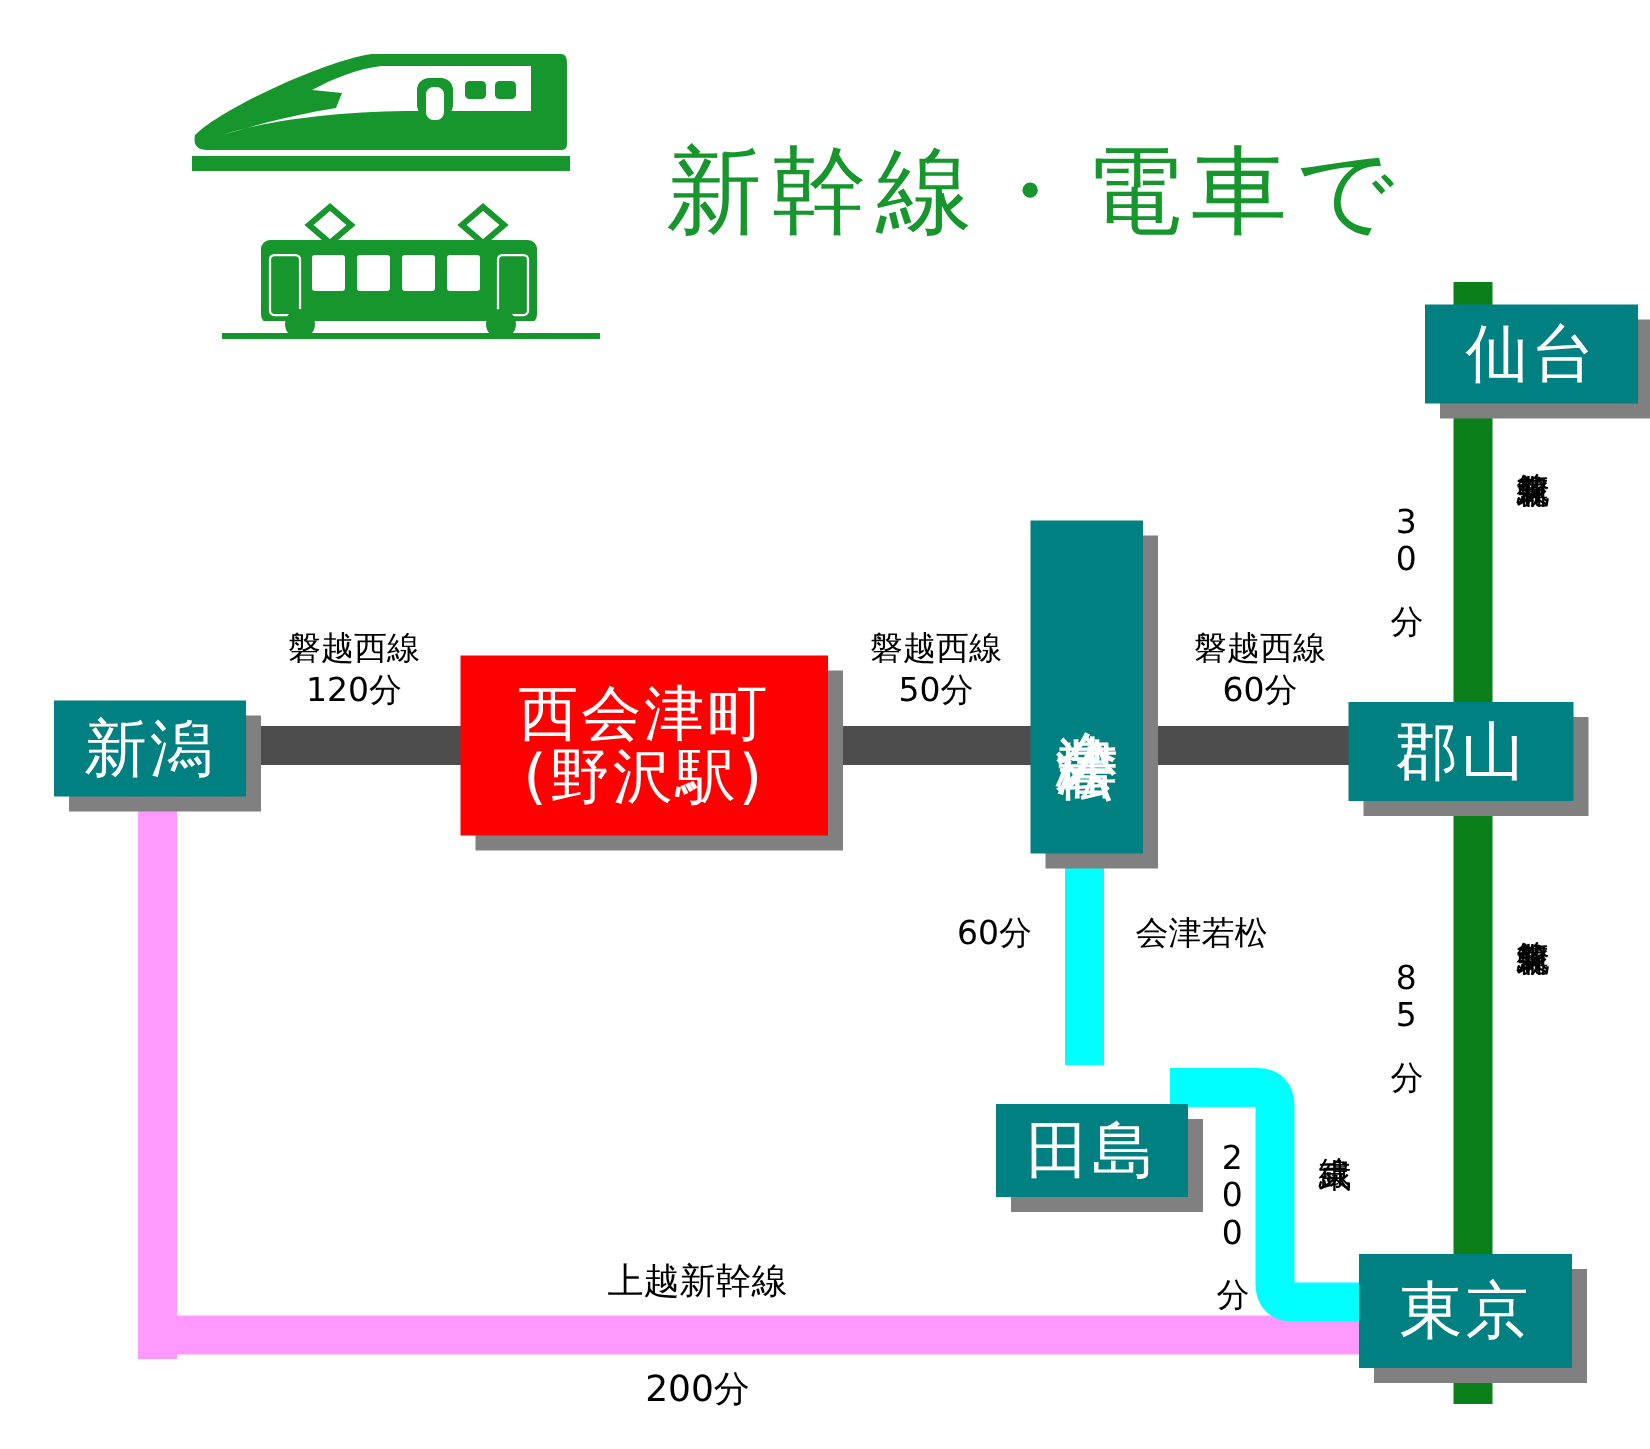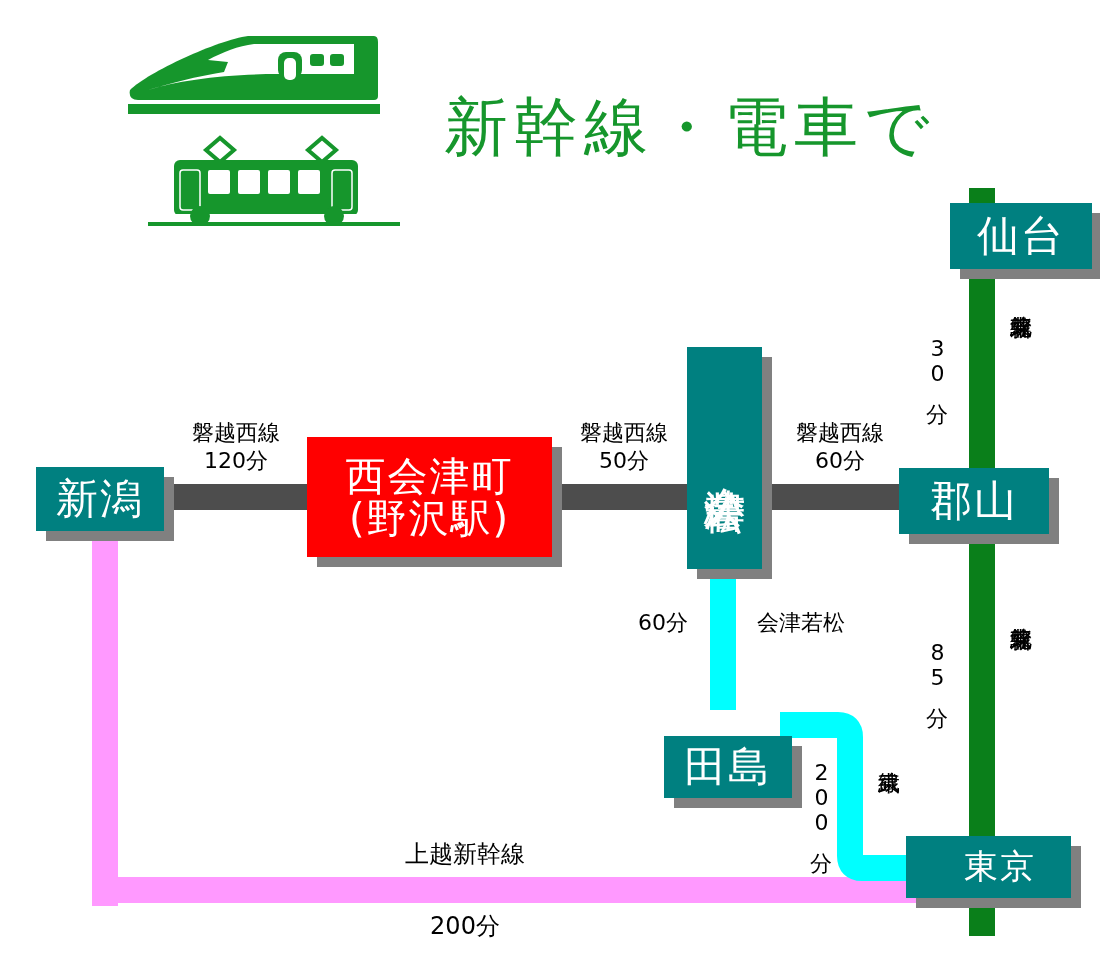--- a/index.html
+++ b/index.html
@@ -74,21 +74,21 @@
   </div>
 <div class="station" style="left:687px;top:347px;width:75px;height:222px;font-size:42px;">
     <span style="writing-mode:vertical-rl;text-orientation:upright;letter-spacing:2px;">会津若松</span>
   </div>
 <div class="station" style="left:899px;top:468px;width:150px;height:66px;font-size:42px;">
     <span>郡山</span>
   </div>
 <div class="station" style="left:664px;top:700px;width:128px;height:62px;font-size:42px;margin-top:36px;">
     <span>田島</span>
   </div>
-<div class="station" style="left:906px;top:836px;width:142px;height:62px;font-size:34px;padding-left:23px;">
+<div class="station" style="left:906px;top:836px;width:142px;height:76px;font-size:42px;">
     <span>東京</span>
   </div>
 
 <div class="lbl" style="left:176px;top:420px;width:120px;">磐越西線</div>
 <div class="lbl" style="left:176px;top:448px;width:120px;">120分</div>
 
 <div class="lbl" style="left:564px;top:420px;width:120px;">磐越西線</div>
 <div class="lbl" style="left:564px;top:448px;width:120px;">50分</div>
 
 <div class="lbl" style="left:780px;top:420px;width:120px;">磐越西線</div>

